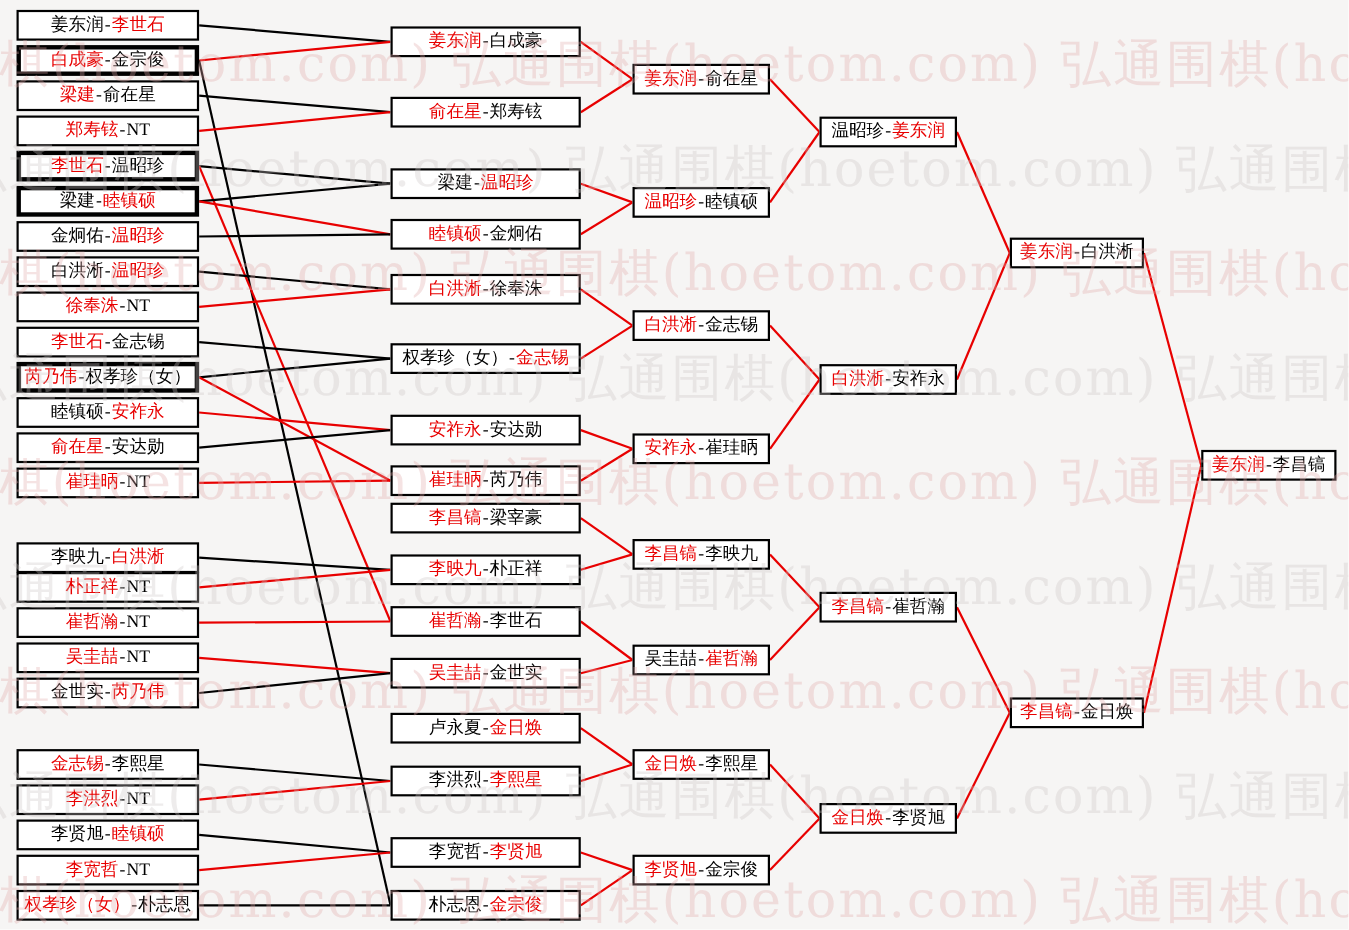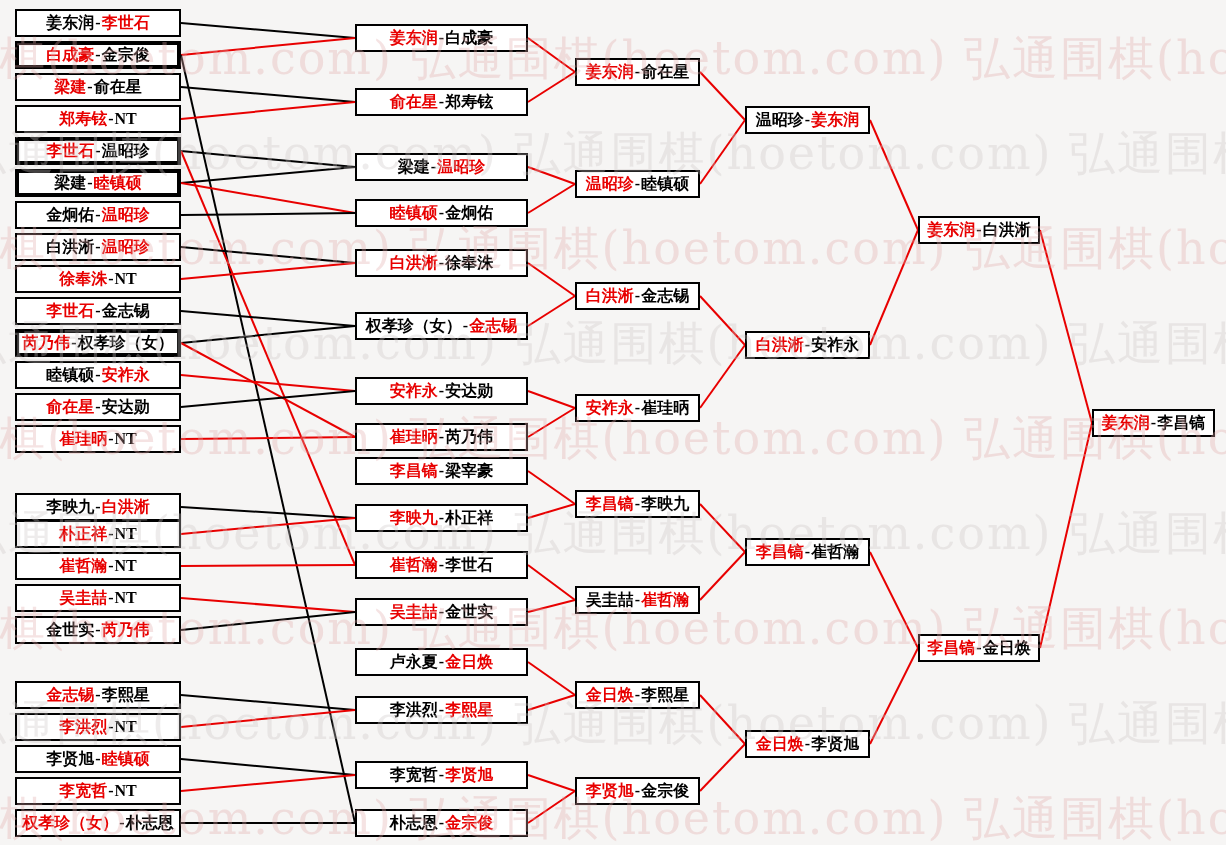--- a/index.html
+++ b/index.html
@@ -4,21 +4,21 @@
 <style>
   html,body{margin:0;padding:0;background:#fff;}
   #stage{
     position:relative;width:1226px;height:845px;overflow:hidden;
     background:#f6f5f4;
     font-family:"Liberation Serif","DejaVu Serif",serif;
   }
   #watermark-layer{position:absolute;inset:0;z-index:3;pointer-events:none;overflow:hidden;}
   .wm-row{position:absolute;white-space:nowrap;font-size:46px;letter-spacing:2px;font-family:"DejaVu Serif",serif;}
   #lines{position:absolute;left:0;top:0;z-index:1;}
-  #boxes{position:absolute;inset:0;z-index:2;font-weight:bold;}
+  #boxes{position:absolute;inset:0;z-index:2;}
   .match{
     position:absolute;box-sizing:border-box;height:28px;background:#ffffff;
     border:2px solid #000;display:flex;align-items:center;justify-content:center;
     font-size:16px;line-height:1;white-space:nowrap;letter-spacing:0px;
   }
   .match.bold{border-width:4px;}
   .dash{color:#000;padding:0 1px;}
 </style>
 </head>
 <body>

